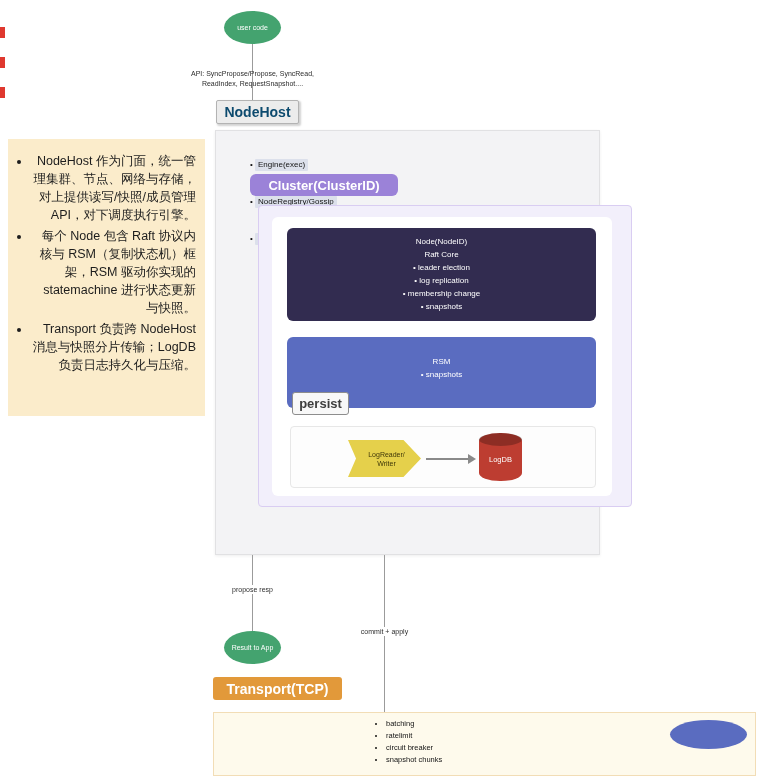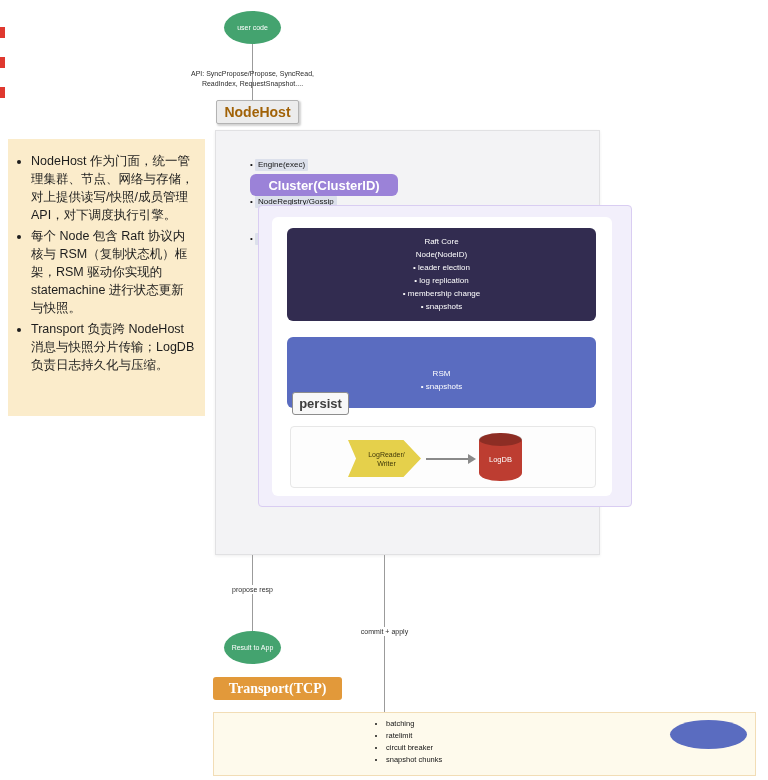--- a/index.html
+++ b/index.html
@@ -14,26 +14,26 @@
           background:var(--green,#44a36f); color:#fff; font-size:7px; text-align:center; }
 
   .vline { position:absolute; width:1px; background:#9b9b9b; }
 
   .api-label { position:absolute; left:150px; top:69px; width:205px; text-align:center;
                font-size:7px; line-height:10px; color:#2c2c2c; }
 
   .nodehost-title { position:absolute; left:216px; top:100px; width:83px; height:24px;
                     background:#ececec; border:1px solid #b3b3b3; border-radius:2px;
                     box-shadow:1.5px 1.5px 2px rgba(0,0,0,.18);
-                    font-size:14px; font-weight:bold; color:#a16207; }
+                    font-size:14px; font-weight:bold; color:#0c4a6e; }
 
   .note { position:absolute; left:8px; top:139px; width:197px; height:277px;
           background:var(--note_bg,#fbeccb); padding:13px 9px 10px 6px; overflow:hidden; }
   .note ul { list-style:disc; margin-left:17px; }
-  .note li { font-size:12.5px; line-height:18px; color:#1d1d1d; margin-bottom:3px; }
+  .note li { font-size:12.5px; line-height:18px; color:#1d1d1d; margin-bottom:3px;text-align:right; }
 
   .main-box { position:absolute; left:215px; top:130px; width:385px; height:425px;
               background:#f3f3f5; border:1px solid #e1e1e3; box-shadow:0 1px 3px rgba(0,0,0,.07); }
 
   .features { position:absolute; left:250px; top:160px; display:flex; gap:28px;flex-direction:column; }
   .feat { font-size:8px; color:#141414; }
   .feat::before { content:"•  "; }
   .feat .mark { background:#dce0eb; padding:1px 3px 2px; border-radius:1px; }
 
   .cluster-label { position:absolute; left:250px; top:174px; width:148px; height:22px;
@@ -46,21 +46,21 @@
                  background:#ffffff; border-radius:6px; }
 
   .navy-box { position:absolute; left:287px; top:228px; width:309px; height:93px;
               background:var(--navy,#322c50); border-radius:6px; color:#fff;
               text-align:center; font-size:8px; line-height:13px; padding-top:7px; }
   .navy-box ul, .blue-box ul { list-style:none; }
   .bullet-line::before { content:"•  "; }
 
   .blue-box { position:absolute; left:287px; top:337px; width:309px; height:71px;
               background:var(--indigo,#5a6cc0); border-radius:6px; color:#fff;
-              text-align:center; font-size:8px; line-height:13px; padding-top:30px; }
+              text-align:center; font-size:8px; line-height:13px; padding-top:18px; }
 
   .persist-label { position:absolute; left:292px; top:392px; width:57px; height:23px;
                    background:#f8f8f8; border:1px solid #8d8d8d; border-radius:3px;
                    font-size:13px; font-weight:bold; color:#3e3e3e; z-index:5; }
 
   .logdb-panel { position:absolute; left:290px; top:426px; width:306px; height:62px;
                  background:#fdfdfd; border:1px solid #e7e7e7; border-radius:4px; }
 
   .yellow-badge { position:absolute; left:348px; top:440px; width:73px; height:37px;
                   background:var(--yellow,#e5d04b);
@@ -77,21 +77,21 @@
               background:var(--red,#bd3d31); border-radius:21px/8px; color:#fff; font-size:7.5px; }
   .cylinder::before { content:""; position:absolute; left:0; top:0; width:100%; height:13px;
                       border-radius:50%; background:rgba(0,0,0,.25); }
   .cylinder span { position:absolute; left:0; right:0; top:22px; text-align:center; }
 
   .tiny-label { position:absolute; font-size:7px; color:#2e2e2e; text-align:center;
                 background:#fff; padding:1px 0; z-index:2; }
 
   .transport-title { position:absolute; left:213px; top:677px; width:129px; height:23px;
                      background:var(--orange,#e2993a); color:#fff; font-size:14px; font-weight:bold;
-                     border-radius:3px;font-family:Liberation Serif, serif; }
+                     border-radius:3px; }
 
   .transport-panel { position:absolute; left:213px; top:712px; width:543px; height:64px;
                      background:#fefaec; border:1px solid #f2ddb6; }
   .transport-panel ul { position:absolute; left:172px; top:5px; list-style:disc; }
   .transport-panel li { font-size:7.5px; line-height:12px; color:#151515; }
 
   .watermark { position:absolute; left:452px; top:723px; white-space:nowrap;
                font-size:23px; font-weight:bold; color:#3e3e3e; z-index:6; letter-spacing:0.5px; }
   .wm-badge { position:absolute; left:670px; top:720px; width:77px; height:29px;
               border-radius:50%; background:var(--indigo,#5a6cc0); z-index:4; }
@@ -130,22 +130,22 @@
     <span class="feat"><span class="mark">NodeRegistry/Gossip</span></span>
     <span class="feat"><span class="mark">Env/Settings</span></span>
   </div>
 
   <div class="cluster-label center">Cluster(ClusterID)</div>
 
   <div class="purple-panel"></div>
   <div class="white-panel"></div>
 
   <div class="navy-box">
+    <div>Node(NodeID)</div>
     <div>Raft Core</div>
-    <div>Node(NodeID)</div>
     <ul>
       <li class="bullet-line">leader election</li>
       <li class="bullet-line">log replication</li>
       <li class="bullet-line">membership change</li>
       <li class="bullet-line">snapshots</li>
     </ul>
   </div>
 
   <div class="blue-box">
     <div>RSM</div>

